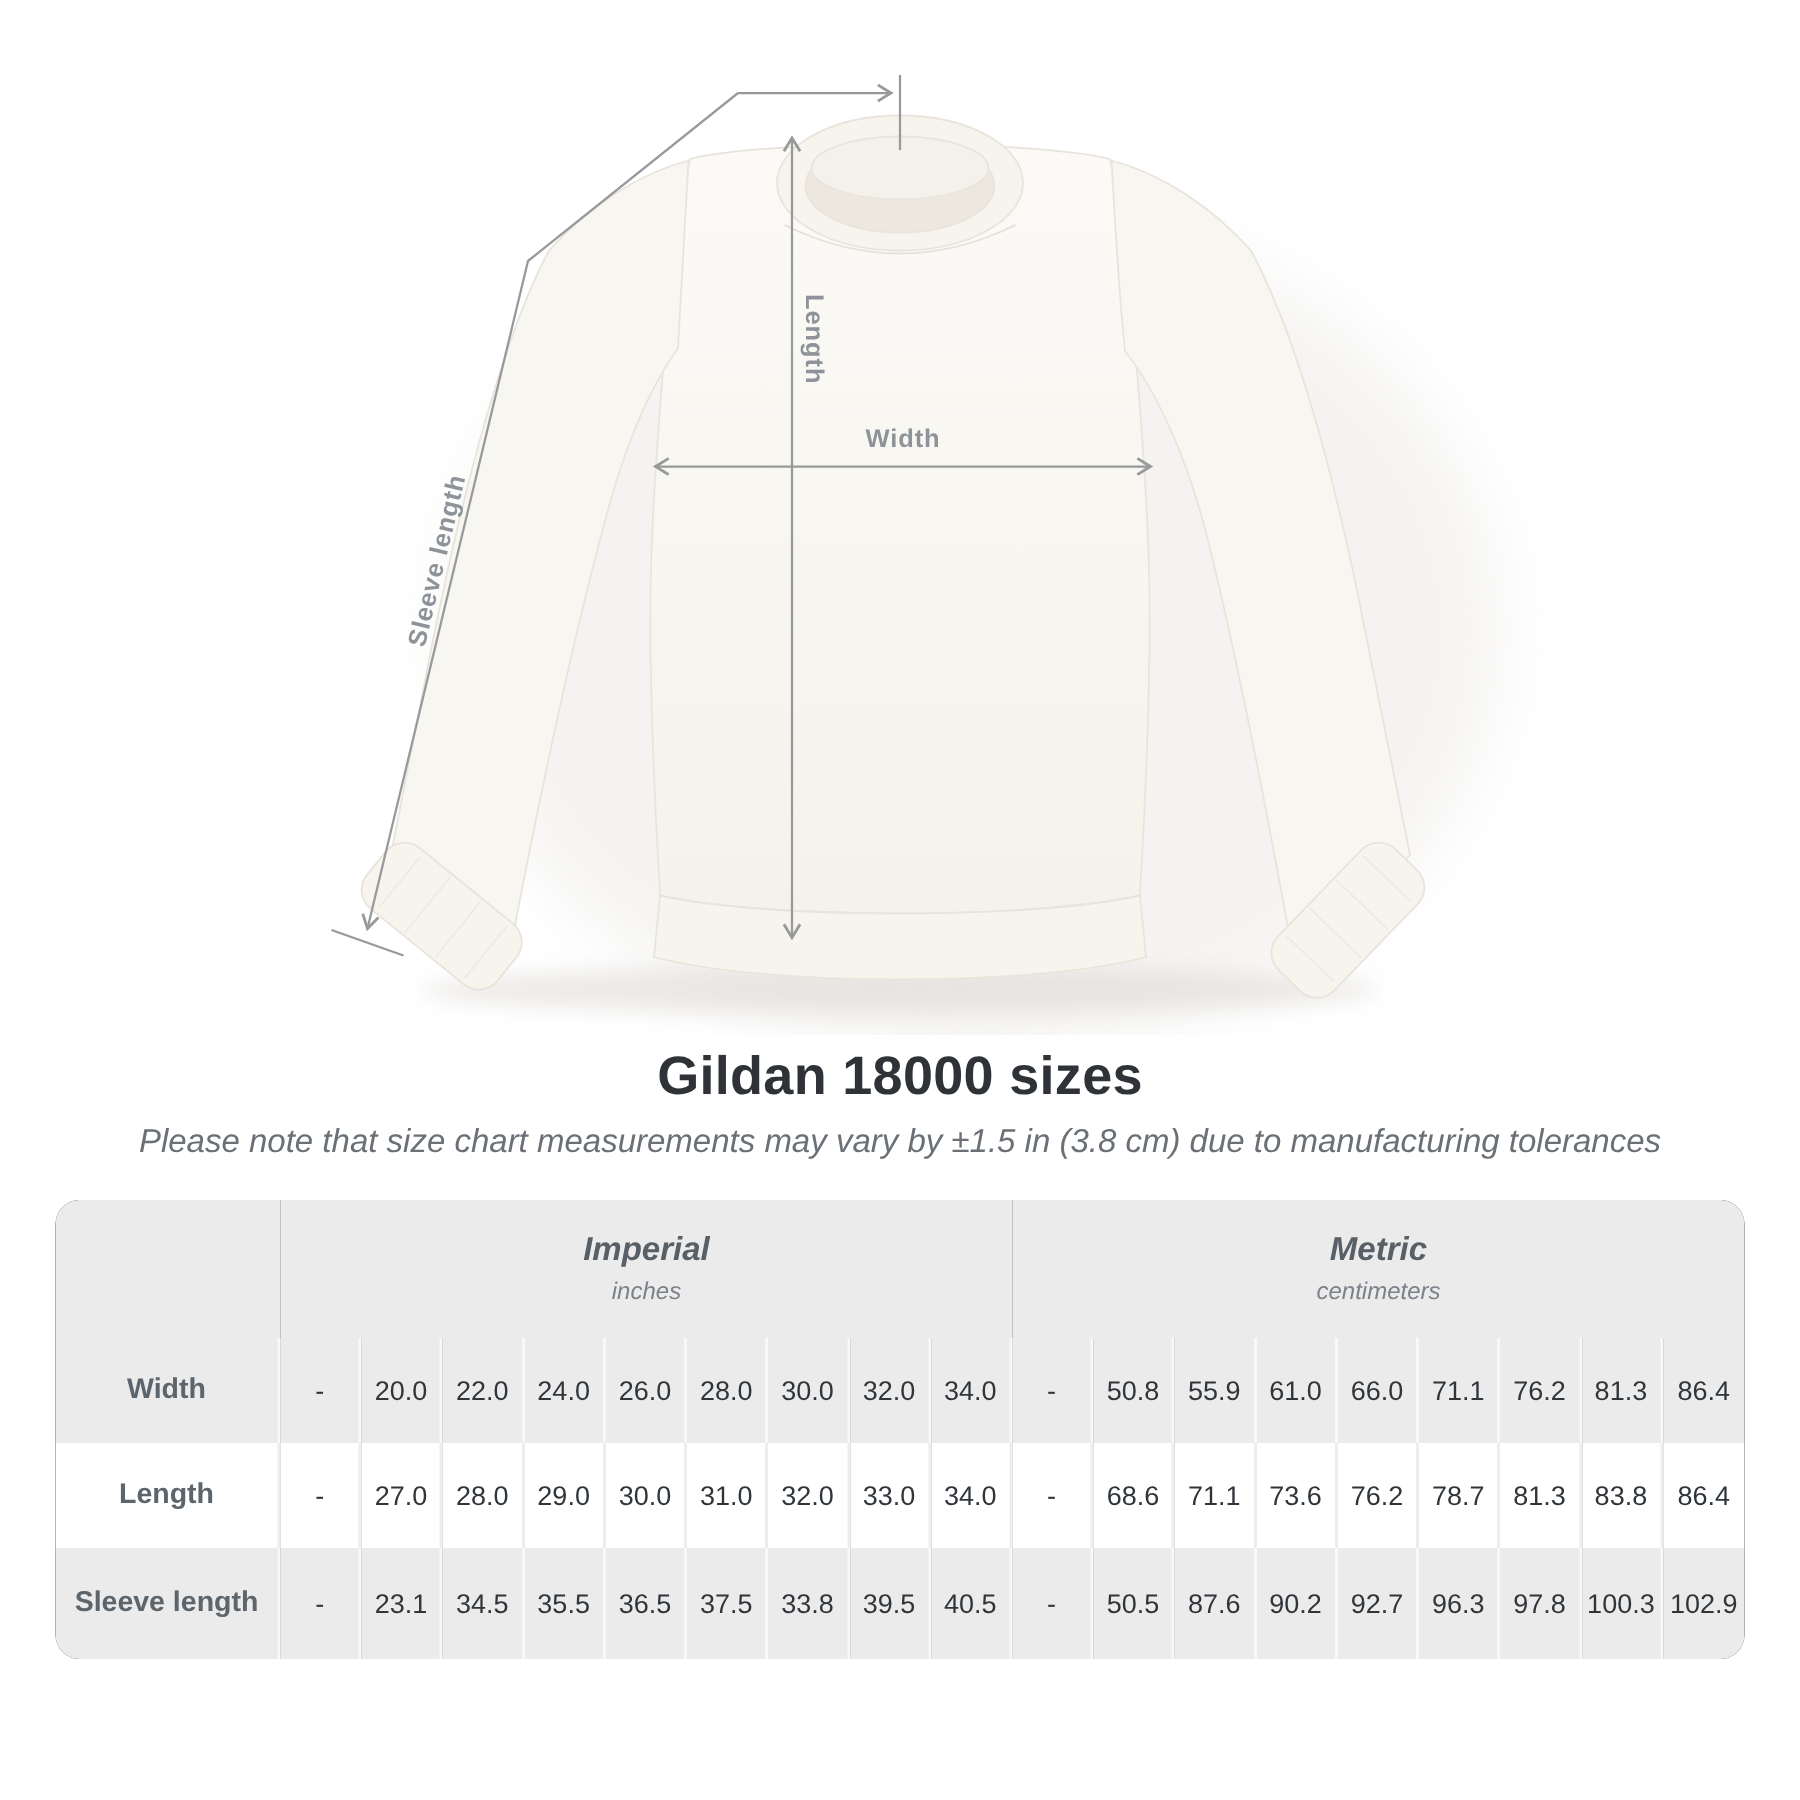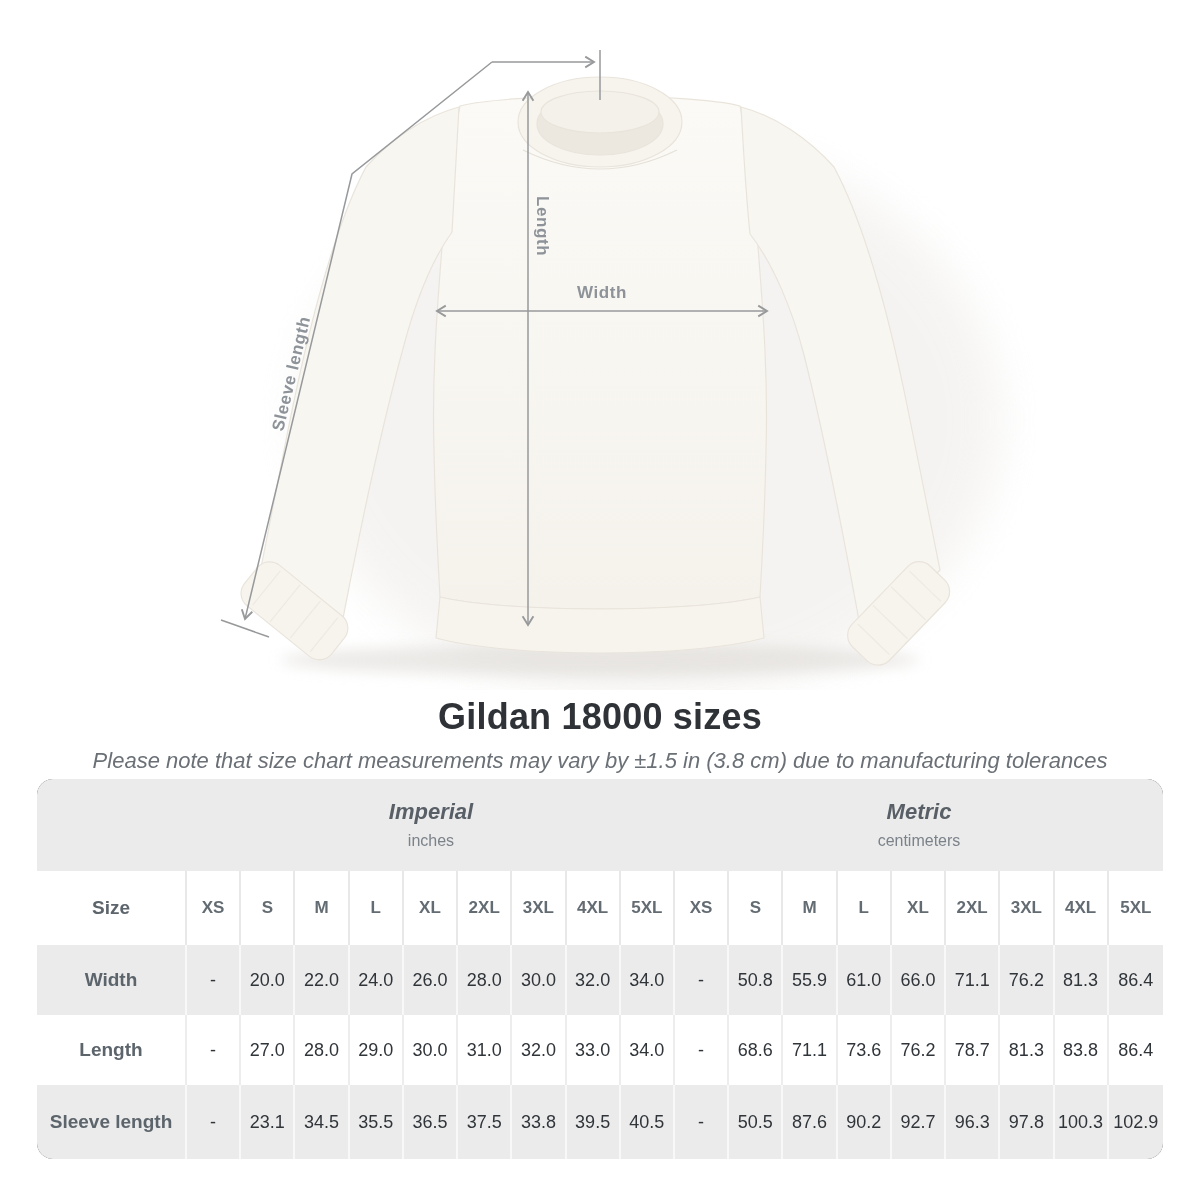--- a/index.html
+++ b/index.html
@@ -12,32 +12,32 @@
   .meas-label{font-size:17px;font-weight:bold;fill:#8d9399;letter-spacing:.6px;}
   .page-title{
     margin:6px 0 0 0;text-align:center;
     font-size:36px;font-weight:bold;color:#2f3337;letter-spacing:.2px;
   }
   .tolerance-note{
     margin:10px 0 0 0;text-align:center;
     font-size:22px;font-style:italic;color:#6a7076;
   }
   .table-wrap{
-    width:1126px;margin:5px auto 0 auto;
+    width:1126px;margin:26px auto 0 auto;
     border-radius:16px;overflow:hidden;background:#404040;
   }
   table.size-table{
     width:100%;border-collapse:separate;border-spacing:0;table-layout:fixed;
   }
   col.c-label{width:150px;}
   th,td{padding:0;text-align:center;vertical-align:middle;font-weight:normal;}
   
   tr.unit-row th{background:#ebebeb;height:92px;}
   .unit-label{font-style:italic;font-weight:bold;font-size:22px;color:#585f66;line-height:1.1;}
-  .unit-sub{font-size:16px;color:#7b8289;margin-top:7px;}
+  .unit-sub{font-style:italic;font-size:16px;color:#7b8289;margin-top:7px;}
   
   tr.row-sizehead th{
     background:#ffffff;height:74px;color:#646c73;font-weight:bold;font-size:17px;
     border-right:2px solid #e8e8e8;
   }
   tr.row-sizehead th:first-child{font-size:19px;color:#5d656c;}
   tr.row-sizehead th:last-child{border-right:none;}
   
   tr.row-gray th,tr.row-gray td{background:#ebebeb;border-right:2px solid #f8f8f8;height:70px;}
   tr.row-white th,tr.row-white td{background:#ffffff;border-right:2px solid #ededed;height:70px;}
@@ -161,41 +161,20 @@
         <th></th>
         <th colspan="9">
           <div class="unit-label">Imperial</div>
           <div class="unit-sub">inches</div>
         </th>
         <th colspan="9">
           <div class="unit-label">Metric</div>
           <div class="unit-sub">centimeters</div>
         </th>
       </tr>
-      <tr class="row-sizehead" id="size-header-row">
-          <th>Size</th>
-          <th>XS</th>
-          <th>S</th>
-          <th>M</th>
-          <th>L</th>
-          <th>XL</th>
-          <th>2XL</th>
-          <th>3XL</th>
-          <th>4XL</th>
-          <th>5XL</th>
-          <th>XS</th>
-          <th>S</th>
-          <th>M</th>
-          <th>L</th>
-          <th>XL</th>
-          <th>2XL</th>
-          <th>3XL</th>
-          <th>4XL</th>
-          <th>5XL</th>
-        </tr>
     <tr class="row-gray">
           <th>Width</th>
           <td>-</td>
           <td>20.0</td>
           <td>22.0</td>
           <td>24.0</td>
           <td>26.0</td>
           <td>28.0</td>
           <td>30.0</td>
           <td>32.0</td>

